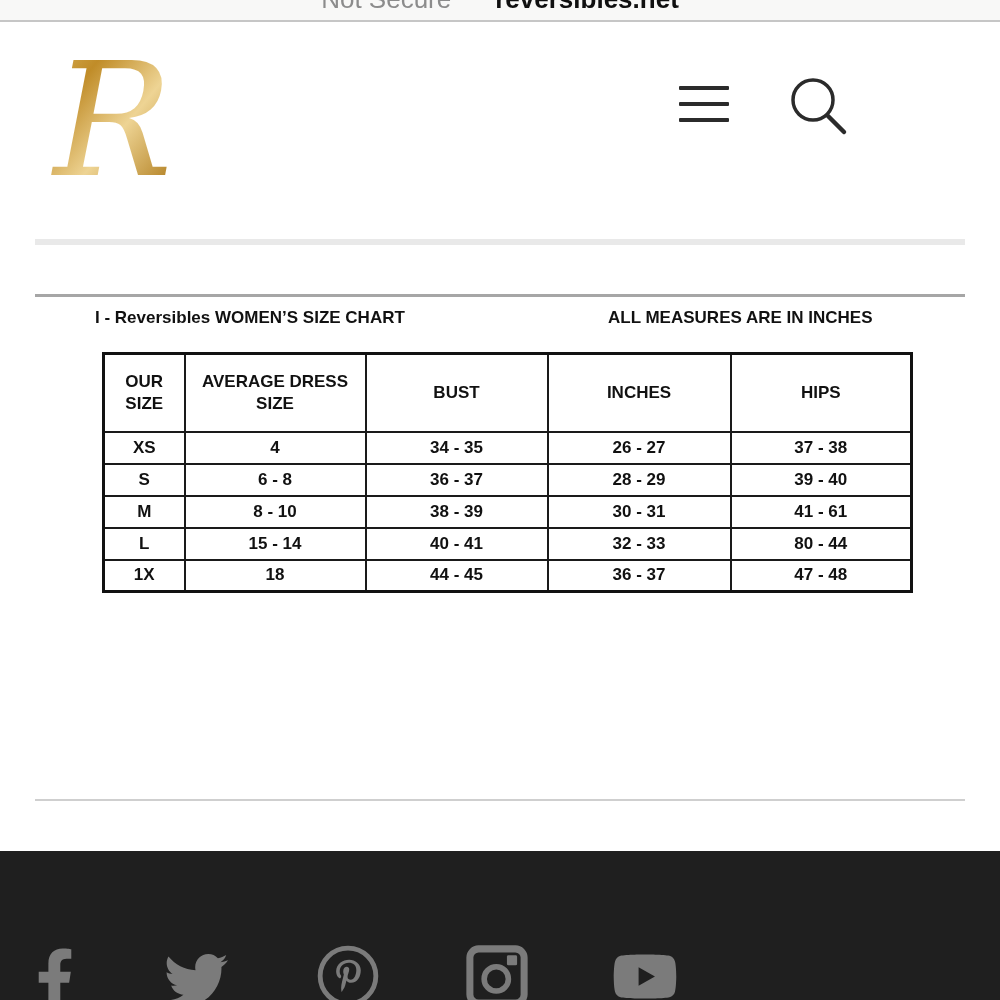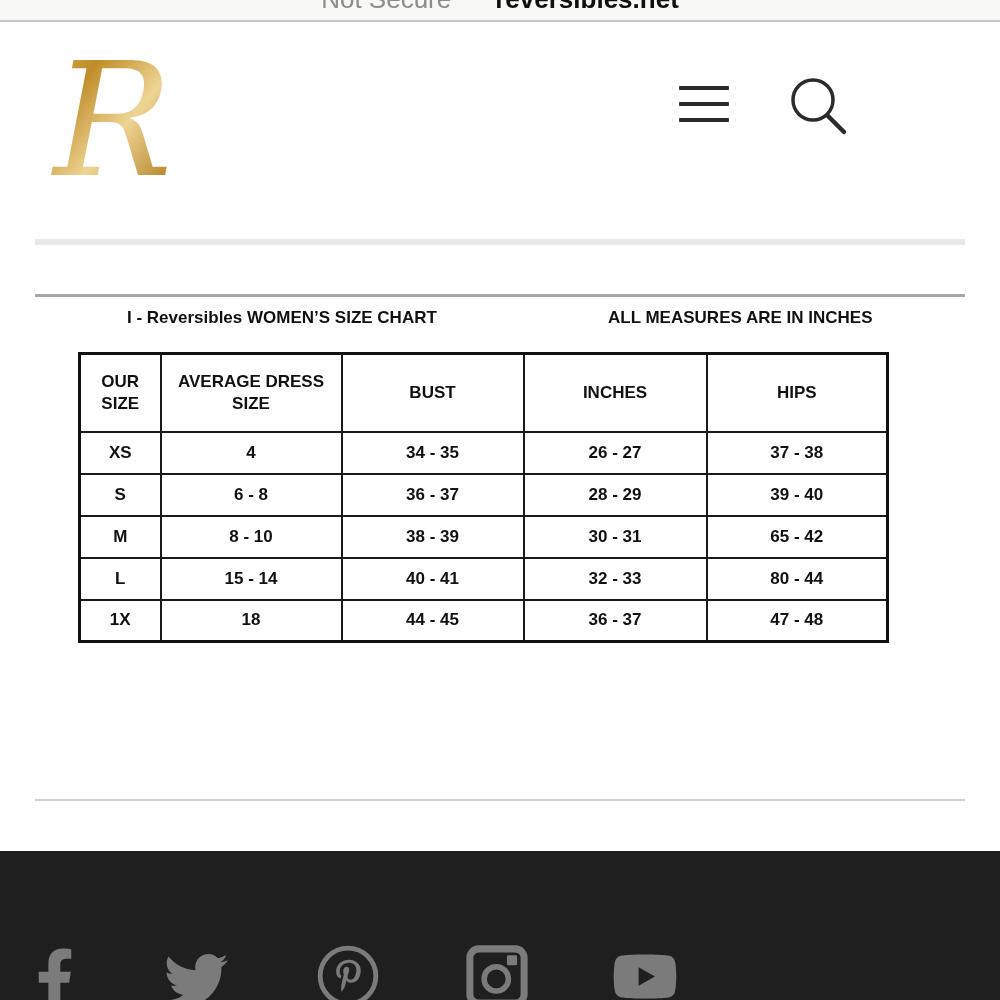--- a/index.html
+++ b/index.html
@@ -59,43 +59,43 @@
 
   
   .divider { position: absolute; left: 35px; width: 930px; }
   .divider-1 { top: 239px; height: 6px; background: #e9e9e9; }
   .divider-2 { top: 294px; height: 3px; background: #a6a6a6; }
   .divider-3 { top: 799px; height: 2px; background: #cfcfcf; }
 
   
   .chart-title-left {
     position: absolute; left: 95px; top: 308px;
-    font-size: 17px; font-weight: bold; color: #111; margin-left: 32px;
+    font-size: 17px; font-weight: bold; color: #111;
   }
   .chart-title-right {
     position: absolute; left: 608px; top: 308px;
     font-size: 17px; font-weight: bold; color: #111; text-align: center;
   }
 
   
   table.size-chart {
-    position: absolute; left: 78px; top: 352px;
+    position: absolute; left: 102px; top: 352px;
     width: 808px;
     border-collapse: collapse;
     table-layout: fixed;
   }
   .size-chart th, .size-chart td {
     border: 2px solid #1a1a1a;
     text-align: center; vertical-align: middle;
     color: #111;
     font-weight: bold;
     padding: 2px;
   }
   .size-chart th { height: 78px; font-size: 17px; line-height: 22px; }
-  .size-chart td { height: 42px; font-size: 17px; }
+  .size-chart td { height: 32px; font-size: 17px; }
   .size-chart { border: 3px solid #111; }
 
   
   .footer {
     position: absolute; left: 0; top: 851px;
     width: 1000px; height: 149px;
     background: #1f1f1f;
   }
   .social-icon { position: absolute; cursor: pointer; }
   .social-icon svg { display: block; }
@@ -166,21 +166,21 @@
       <td>6 - 8</td>
       <td>36 - 37</td>
       <td>28 - 29</td>
       <td>39 - 40</td>
     </tr>
     <tr>
       <td>M</td>
       <td>8 - 10</td>
       <td>38 - 39</td>
       <td>30 - 31</td>
-      <td>65 - 42</td>
+      <td>41 - 61</td>
     </tr>
     <tr>
       <td>L</td>
       <td>15 - 14</td>
       <td>40 - 41</td>
       <td>32 - 33</td>
       <td>80 - 44</td>
     </tr>
     <tr>
       <td>1X</td>

